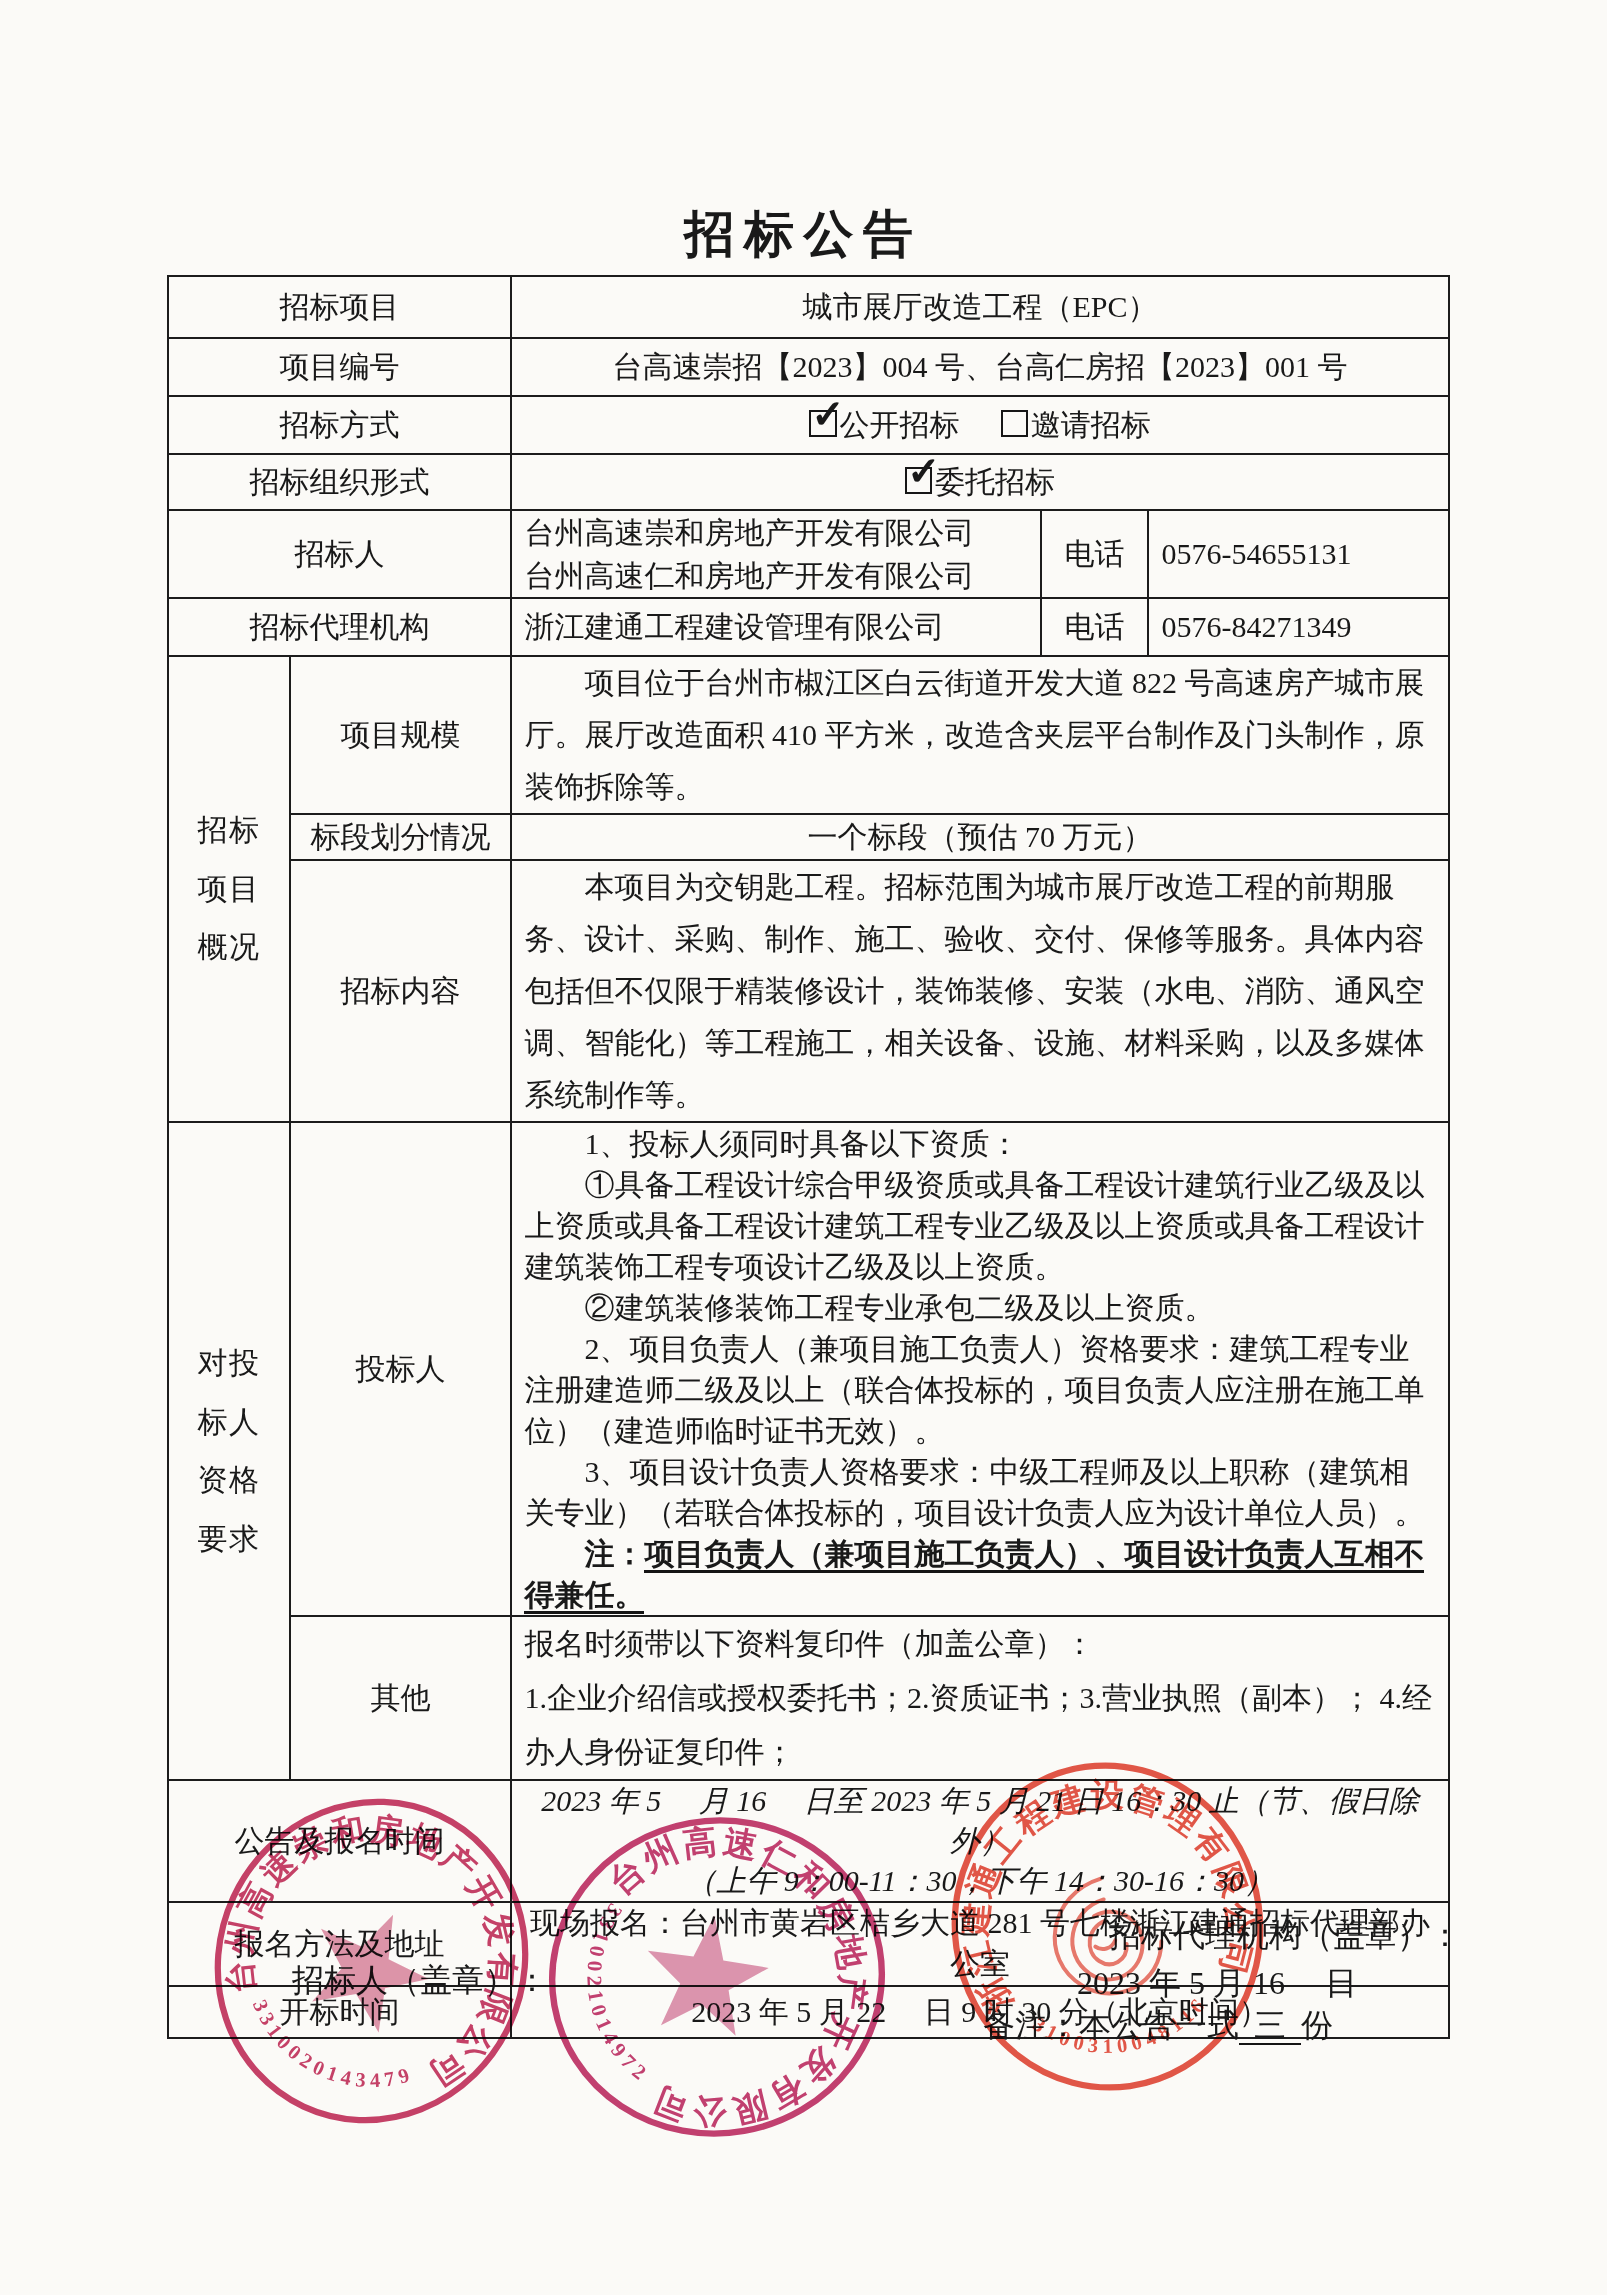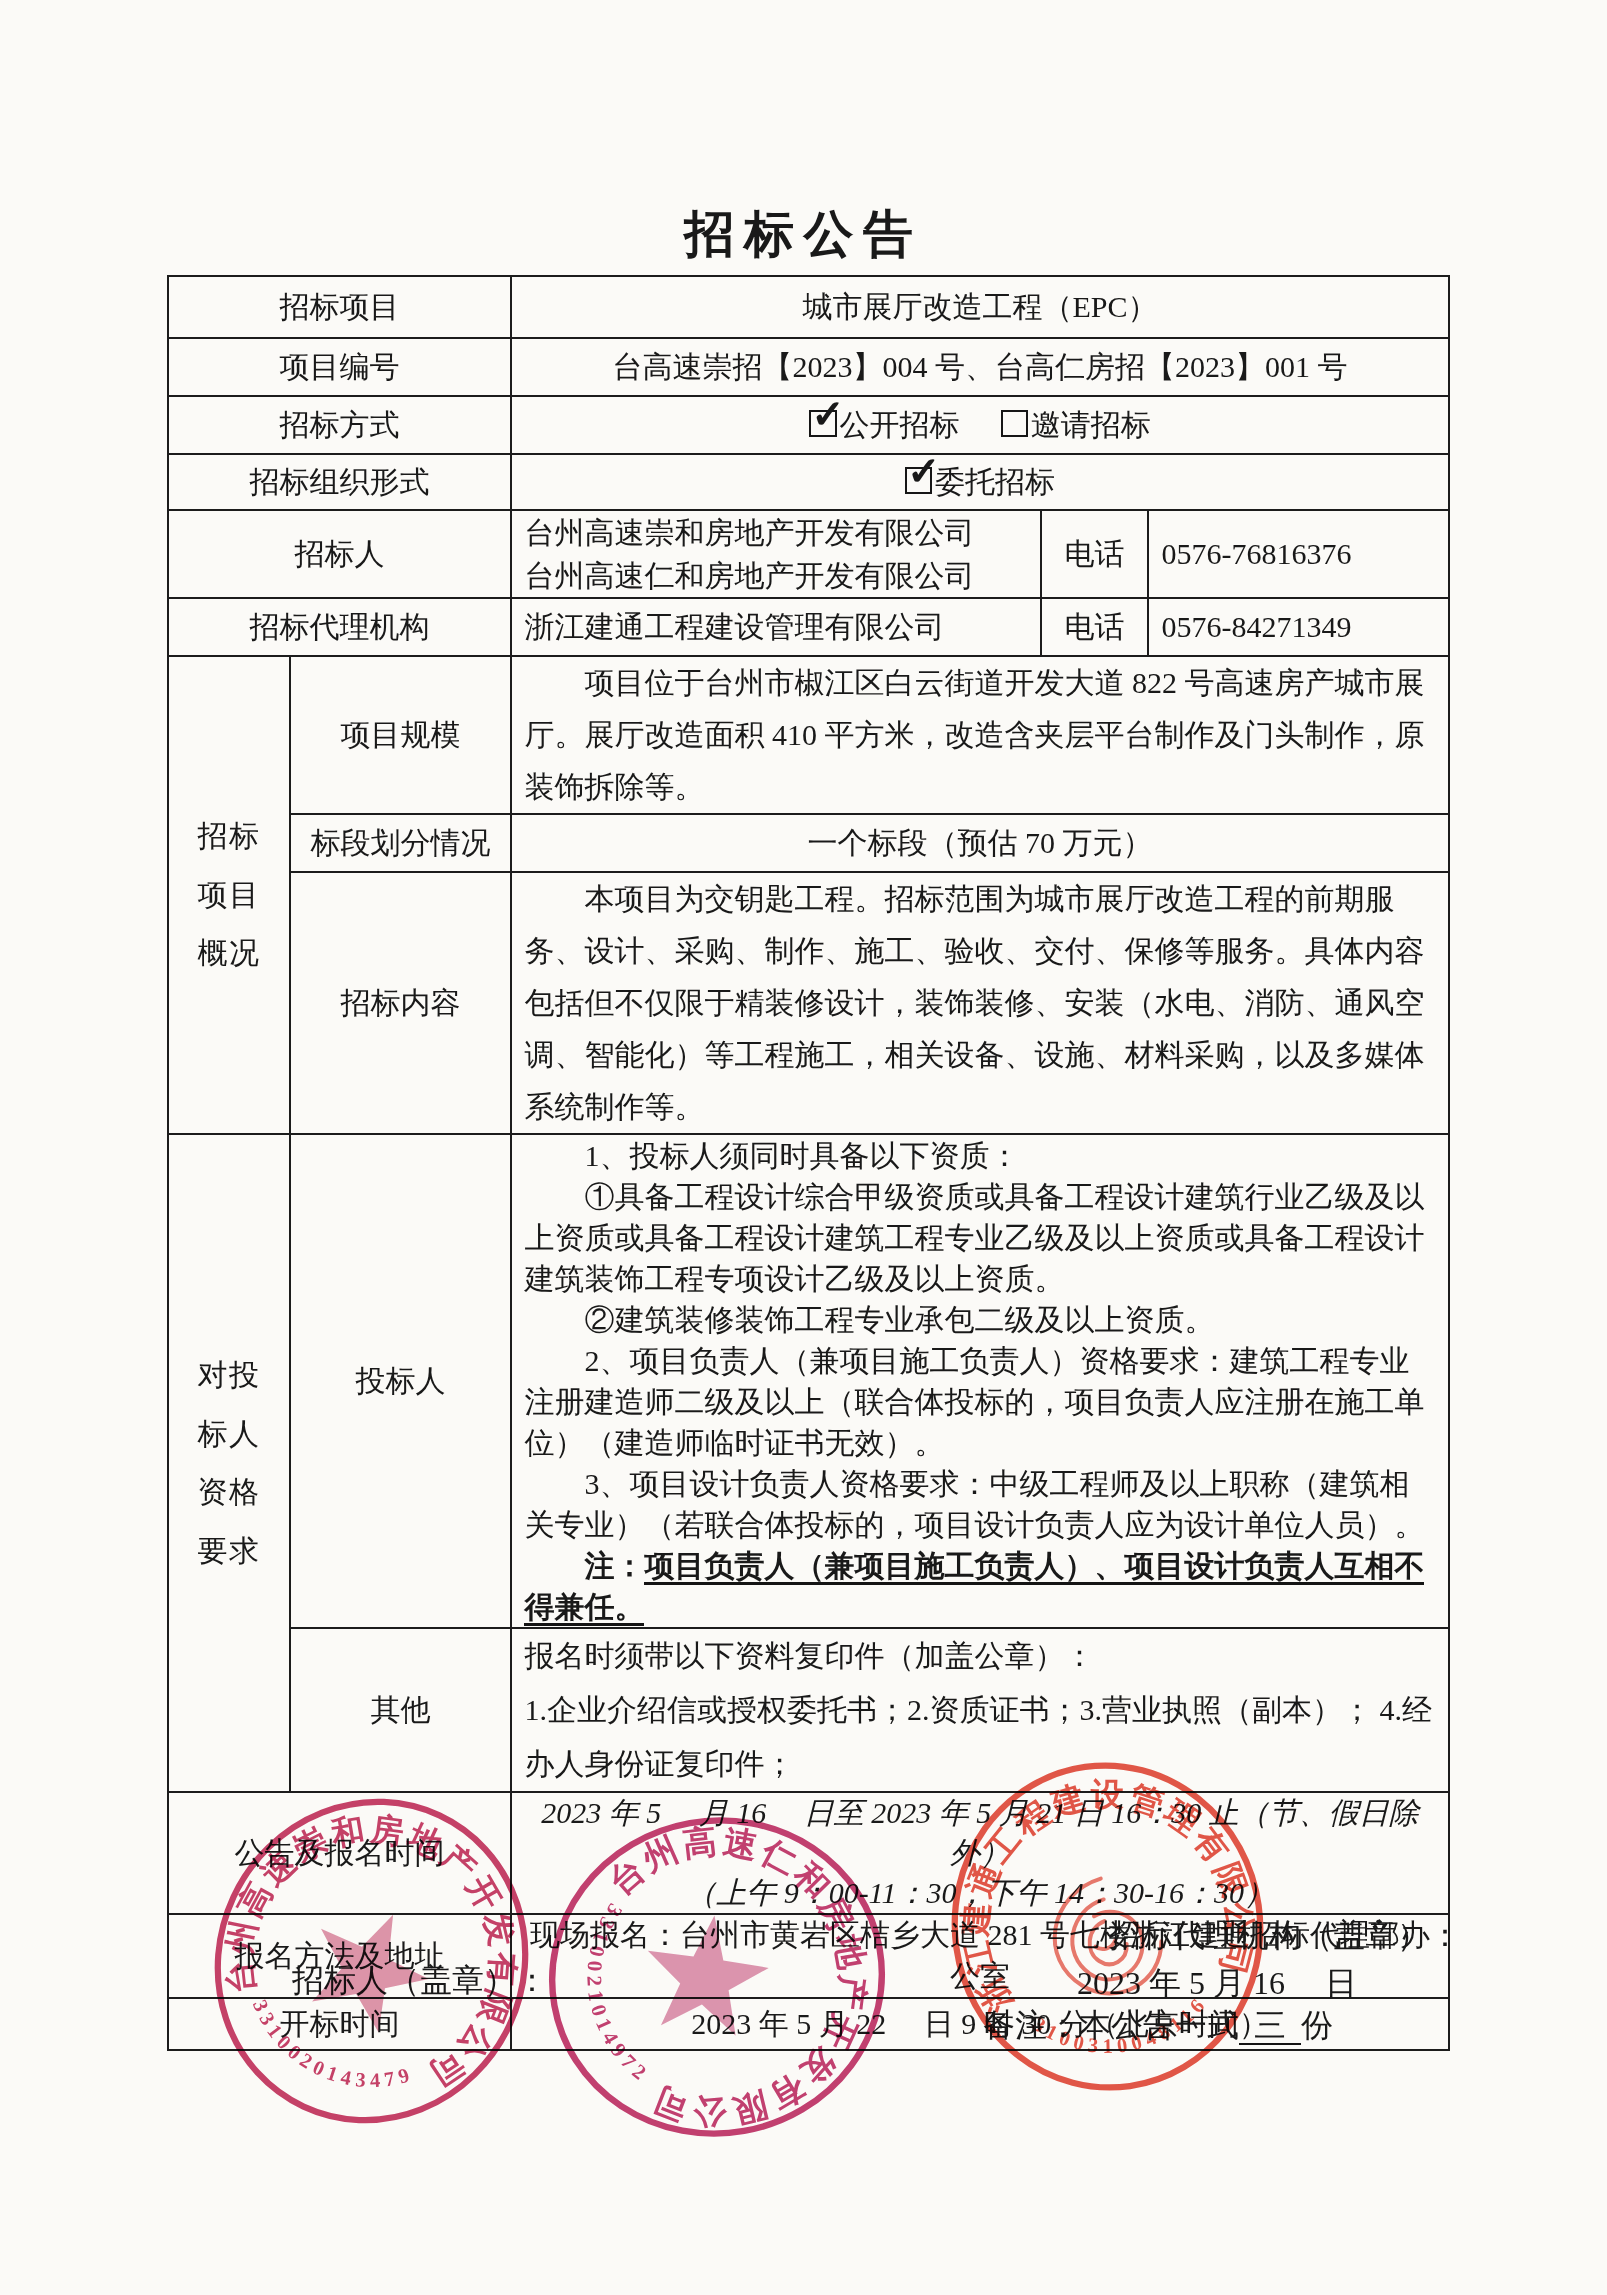--- a/index.html
+++ b/index.html
@@ -95,39 +95,39 @@
       </td>
     </tr>
 
     <tr style="height:88px">
       <td class="lbl" colspan="2">招标人</td>
       <td class="txt" style="line-height:43px">
         <div>台州高速崇和房地产开发有限公司</div>
         <div>台州高速仁和房地产开发有限公司</div>
       </td>
       <td class="ctr">电话</td>
-      <td class="txt" style="line-height:36px">0576-76816376</td>
+      <td class="txt" style="line-height:36px">0576-54655131</td>
     </tr>
 
     <tr style="height:58px">
       <td class="lbl" colspan="2">招标代理机构</td>
       <td class="txt" style="line-height:36px">浙江建通工程建设管理有限公司</td>
       <td class="ctr">电话</td>
       <td class="txt" style="line-height:36px">0576-84271349</td>
     </tr>
 
     <tr style="height:157px">
       <td class="lbl" rowspan="3">
         <div class="vlabel">招标项目概况</div>
       </td>
       <td class="lbl">项目规模</td>
       <td class="txt indent" colspan="3">项目位于台州市椒江区白云街道开发大道 822 号高速房产城市展厅。展厅改造面积 410 平方米，改造含夹层平台制作及门头制作，原装饰拆除等。</td>
     </tr>
 
-    <tr style="height:58px">
+    <tr style="height:46px">
       <td class="lbl">标段划分情况</td>
       <td class="ctr" colspan="3">一个标段（预估 70 万元）</td>
     </tr>
 
     <tr style="height:209px">
       <td class="lbl">招标内容</td>
       <td class="txt indent" colspan="3">本项目为交钥匙工程。招标范围为城市展厅改造工程的前期服务、设计、采购、制作、施工、验收、交付、保修等服务。具体内容包括但不仅限于精装修设计，装饰装修、安装（水电、消防、通风空调、智能化）等工程施工，相关设备、设施、材料采购，以及多媒体系统制作等。</td>
     </tr>
 
     <tr style="height:493px">

